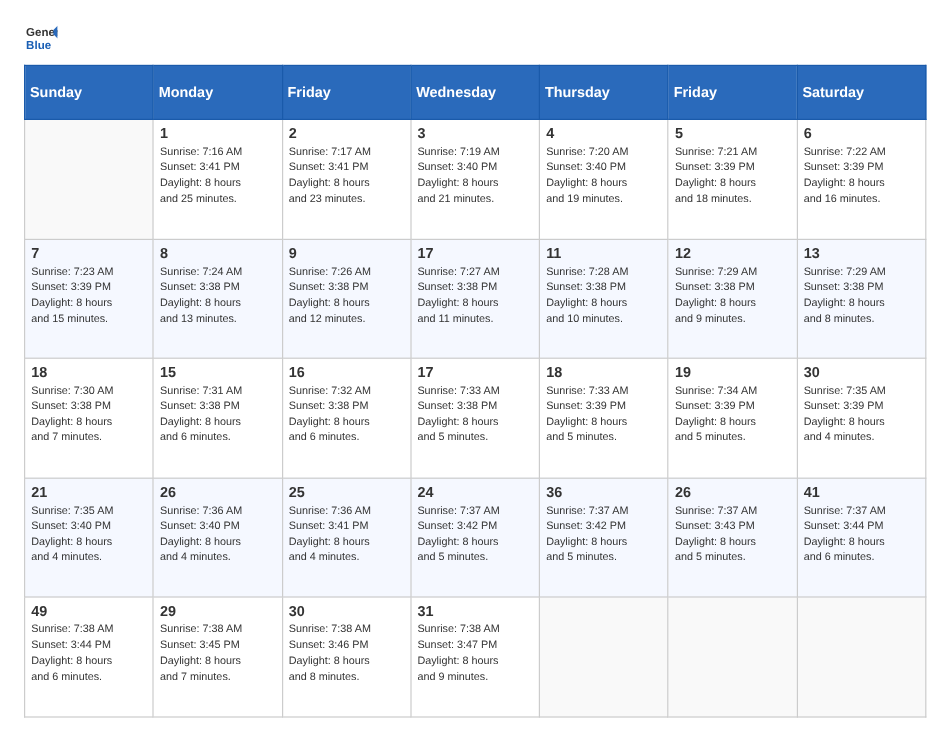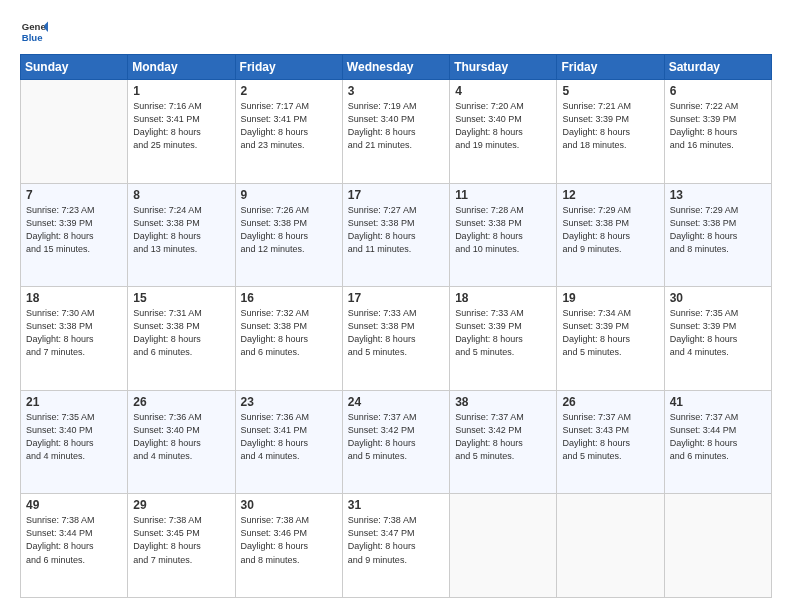--- a/index.html
+++ b/index.html
@@ -50,21 +50,21 @@
       border: 1px solid #ccc;
       border-collapse: collapse;
       width: 100%;
       table-layout: fixed;
     }
     .calendar th {
       background-color: #2a6abb;
       color: #fff;
       font-size: 12px;
       font-weight: bold;
-      padding: 5px 4px;
+      padding: 15px 4px;
       text-align: left;
       border: 1px solid #1a5aaa;
     }
     .calendar td {
       border: 1px solid #ccc;
       vertical-align: top;
       padding: 4px 5px;
       font-size: 9.5px;
       color: #333;
       background: #fff;
@@ -210,29 +210,29 @@
         <tr>
           <td>
             <span class="day-num">21</span>
             <div class="day-info">Sunrise: 7:35 AM<br>Sunset: 3:40 PM<br>Daylight: 8 hours<br>and 4 minutes.</div>
           </td>
           <td>
             <span class="day-num">26</span>
             <div class="day-info">Sunrise: 7:36 AM<br>Sunset: 3:40 PM<br>Daylight: 8 hours<br>and 4 minutes.</div>
           </td>
           <td>
-            <span class="day-num">23</span>
+            <span class="day-num">25</span>
             <div class="day-info">Sunrise: 7:36 AM<br>Sunset: 3:41 PM<br>Daylight: 8 hours<br>and 4 minutes.</div>
           </td>
           <td>
             <span class="day-num">24</span>
             <div class="day-info">Sunrise: 7:37 AM<br>Sunset: 3:42 PM<br>Daylight: 8 hours<br>and 5 minutes.</div>
           </td>
           <td>
-            <span class="day-num">38</span>
+            <span class="day-num">36</span>
             <div class="day-info">Sunrise: 7:37 AM<br>Sunset: 3:42 PM<br>Daylight: 8 hours<br>and 5 minutes.</div>
           </td>
           <td>
             <span class="day-num">26</span>
             <div class="day-info">Sunrise: 7:37 AM<br>Sunset: 3:43 PM<br>Daylight: 8 hours<br>and 5 minutes.</div>
           </td>
           <td>
             <span class="day-num">41</span>
             <div class="day-info">Sunrise: 7:37 AM<br>Sunset: 3:44 PM<br>Daylight: 8 hours<br>and 6 minutes.</div>
           </td>

